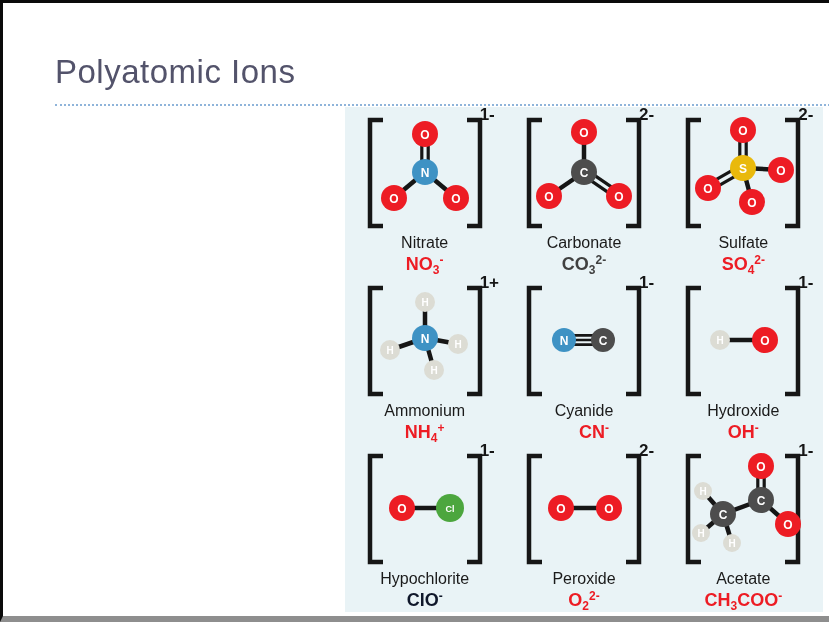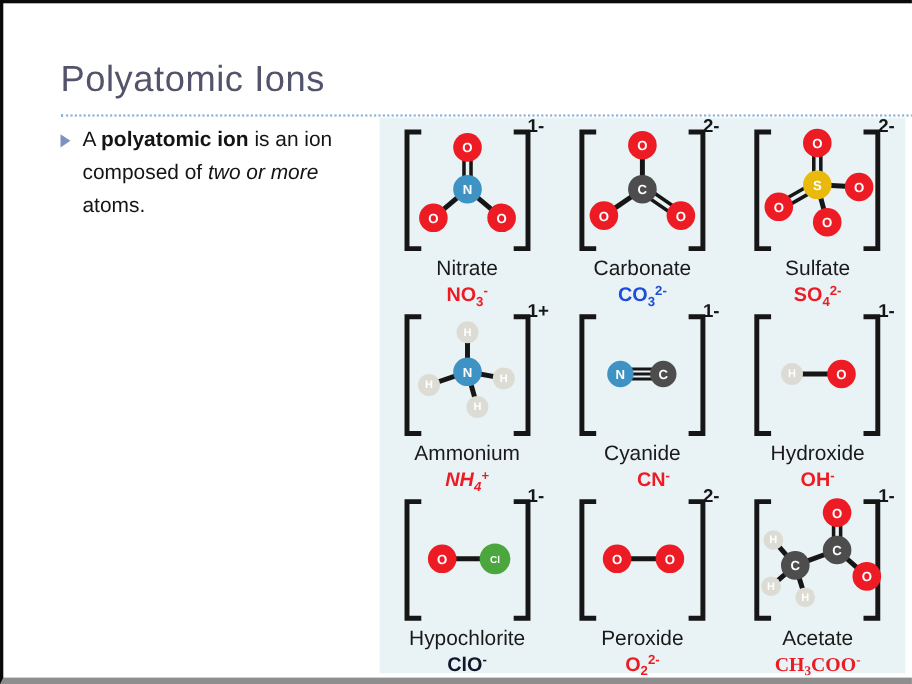--- a/index.html
+++ b/index.html
@@ -54,36 +54,32 @@
     grid-template-rows:repeat(3, 168px);
     padding-top:5px;
   }
   .cell{display:flex; flex-direction:column; align-items:center;}
   .molwrap{position:relative; width:150px; height:122px;}
   .charge{
     position:absolute; left:130px; top:-7px;
     font-size:17px; font-weight:600; color:#161616;
     white-space:nowrap;
   }
-  .iname{font-size:19px; color:#1a1a1a; text-align:center; margin-top:0px;}
+  .iname{font-size:16px; color:#1a1a1a; text-align:center; margin-top:0px;}
   .iformula{font-size:18px; font-weight:700; text-align:right; margin-top:1px;}
   .iformula sub{font-size:12px; vertical-align:-4px;}
   .iformula sup{font-size:12px; vertical-align:6px;}
 </style>
 </head>
 <body>
 
 <div class="frame">
   <div class="title" style="color: rgb(83, 83, 107);">Polyatomic Ions</div>
   <div class="divider" style="border-top-color: rgb(143, 180, 218);"></div>
   <ul class="bullets" id="bullets">
-      <li>
-        <span class="marker" style="border-left-color: rgb(128, 144, 192);"></span>
-        <span class="btext"><span>A </span><span style="font-weight: 700;">polyatomic ion</span><span> is an ion composed of </span><span style="font-style: italic;">two or more</span><span> atoms.</span></span>
-      </li>
     </ul>
   <div class="panel" id="panel" style="background: rgb(233, 243, 246);">
     <div class="grid" id="grid">
         <div class="cell">
           <div class="molwrap"><svg width="150" height="122" viewBox="0 0 150 122">
               <path d="M33 8 H20 V114 H33" fill="none" stroke="#161616" stroke-width="4.5"></path>
               <path d="M117 8 H130 V114 H117" fill="none" stroke="#161616" stroke-width="4.5"></path>
               <line x1="71.8" y1="60" x2="71.8" y2="22" stroke="#161616" stroke-width="3.2"></line>
               <line x1="78.2" y1="60" x2="78.2" y2="22" stroke="#161616" stroke-width="3.2"></line>
               <line x1="75" y1="60" x2="44" y2="86" stroke="#161616" stroke-width="4.5"></line>
@@ -127,21 +123,21 @@
               <g>
                 <circle cx="40" cy="84" r="13" fill="#ed1c24"></circle>
                 <text x="40" y="84.5" text-anchor="middle" dominant-baseline="central" font-size="12" font-weight="bold" fill="#ffffff" font-family="&quot;Liberation Sans&quot;, sans-serif">O</text>
               </g>
               <g>
                 <circle cx="110" cy="84" r="13" fill="#ed1c24"></circle>
                 <text x="110" y="84.5" text-anchor="middle" dominant-baseline="central" font-size="12" font-weight="bold" fill="#ffffff" font-family="&quot;Liberation Sans&quot;, sans-serif">O</text>
               </g>
             </svg><span class="charge">2-</span></div>
           <div class="iname">Carbonate</div>
-          <div class="iformula" style="color: #1d4ed8;"><span>CO</span><sub>3</sub><sup>2-</sup></div>
+          <div class="iformula" style="color: #404040;"><span>CO</span><sub>3</sub><sup>2-</sup></div>
         </div>
         <div class="cell">
           <div class="molwrap"><svg width="150" height="122" viewBox="0 0 150 122">
               <path d="M33 8 H20 V114 H33" fill="none" stroke="#161616" stroke-width="4.5"></path>
               <path d="M117 8 H130 V114 H117" fill="none" stroke="#161616" stroke-width="4.5"></path>
               <line x1="71.8" y1="56" x2="71.8" y2="18" stroke="#161616" stroke-width="3.2"></line>
               <line x1="78.2" y1="56" x2="78.2" y2="18" stroke="#161616" stroke-width="3.2"></line>
               <line x1="76.58764460274188" y1="58.77837805479827" x2="41.58764460274187" y2="78.77837805479827" stroke="#161616" stroke-width="3.2"></line>
               <line x1="73.41235539725812" y1="53.22162194520173" x2="38.41235539725813" y2="73.22162194520173" stroke="#161616" stroke-width="3.2"></line>
               <line x1="75" y1="56" x2="84" y2="90" stroke="#161616" stroke-width="4.5"></line>
@@ -193,21 +189,21 @@
               <g>
                 <circle cx="108" cy="64" r="10" fill="#dcdcd4"></circle>
                 <text x="108" y="64.5" text-anchor="middle" dominant-baseline="central" font-size="10" font-weight="bold" fill="#ffffff" font-family="&quot;Liberation Sans&quot;, sans-serif">H</text>
               </g>
               <g>
                 <circle cx="84" cy="90" r="10" fill="#dcdcd4"></circle>
                 <text x="84" y="90.5" text-anchor="middle" dominant-baseline="central" font-size="10" font-weight="bold" fill="#ffffff" font-family="&quot;Liberation Sans&quot;, sans-serif">H</text>
               </g>
             </svg><span class="charge">1+</span></div>
           <div class="iname">Ammonium</div>
-          <div class="iformula" style="color: rgb(237, 28, 36); font-style: italic;"><span>NH</span><sub>4</sub><sup>+</sup></div>
+          <div class="iformula" style="color: rgb(237, 28, 36);"><span>NH</span><sub>4</sub><sup>+</sup></div>
         </div>
         <div class="cell">
           <div class="molwrap"><svg width="150" height="122" viewBox="0 0 150 122">
               <path d="M33 8 H20 V114 H33" fill="none" stroke="#161616" stroke-width="4.5"></path>
               <path d="M117 8 H130 V114 H117" fill="none" stroke="#161616" stroke-width="4.5"></path>
               <line x1="55" y1="55.4" x2="94" y2="55.4" stroke="#161616" stroke-width="2.7"></line>
               <line x1="55" y1="60" x2="94" y2="60" stroke="#161616" stroke-width="2.7"></line>
               <line x1="55" y1="64.6" x2="94" y2="64.6" stroke="#161616" stroke-width="2.7"></line>
               <g>
                 <circle cx="55" cy="60" r="12" fill="#3e92c4"></circle>
@@ -306,17 +302,17 @@
               <g>
                 <circle cx="33" cy="85" r="9" fill="#dcdcd4"></circle>
                 <text x="33" y="85.5" text-anchor="middle" dominant-baseline="central" font-size="10" font-weight="bold" fill="#ffffff" font-family="&quot;Liberation Sans&quot;, sans-serif">H</text>
               </g>
               <g>
                 <circle cx="64" cy="95" r="9" fill="#dcdcd4"></circle>
                 <text x="64" y="95.5" text-anchor="middle" dominant-baseline="central" font-size="10" font-weight="bold" fill="#ffffff" font-family="&quot;Liberation Sans&quot;, sans-serif">H</text>
               </g>
             </svg><span class="charge">1-</span></div>
           <div class="iname">Acetate</div>
-          <div class="iformula" style="color: rgb(237, 28, 36); font-family: Liberation Serif, serif;"><span>CH</span><sub>3</sub><span>COO</span><sup>-</sup></div>
+          <div class="iformula" style="color: rgb(237, 28, 36);"><span>CH</span><sub>3</sub><span>COO</span><sup>-</sup></div>
         </div>
       </div>
   </div>
 </div>
 
 </body></html>

